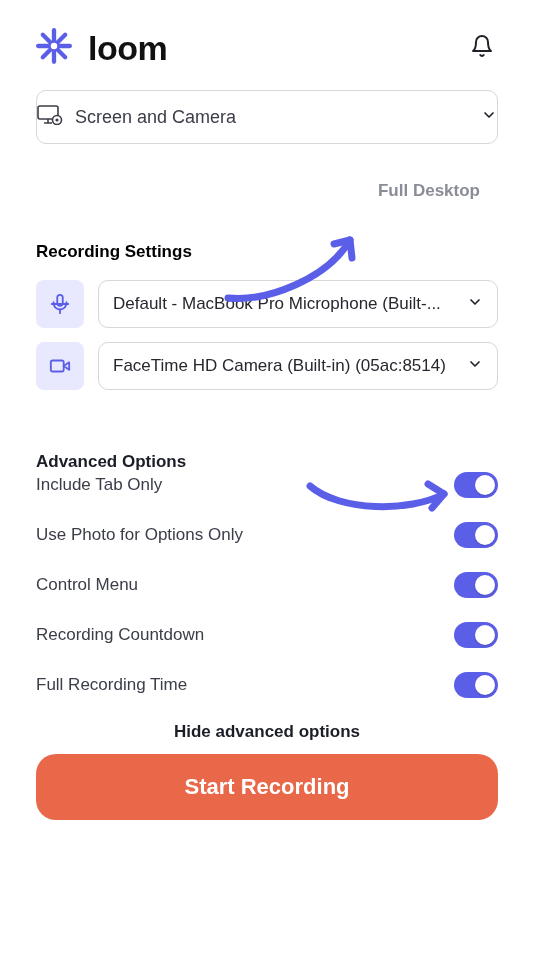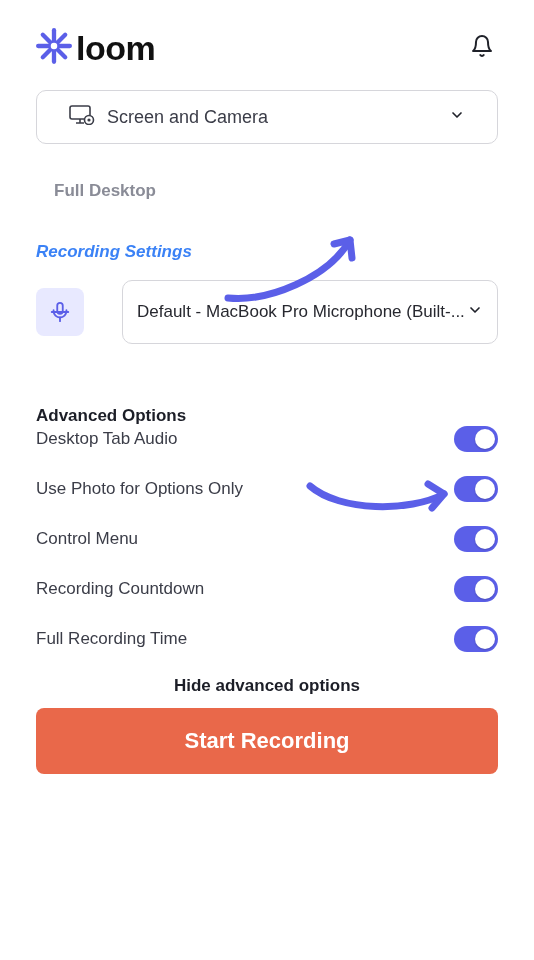--- a/index.html
+++ b/index.html
@@ -8,77 +8,76 @@
       background: #fff;
       width: 534px;
       height: 960px;
       position: relative;
       color: #1f2129;
     }
     .wrap { padding: 28px 36px 0 36px; }
 
     
     .header { display: flex; align-items: center; justify-content: space-between; margin-bottom: 22px; }
-    .brand { display: flex; align-items: center; gap: 4px; }
+    .brand { display: flex; align-items: center; gap: 16px; }
     .brand-name { font-size: 34px; font-weight: 800; letter-spacing: -0.5px; color: #111; }
     .bell-btn { width: 32px; height: 32px; display:flex; align-items:center; justify-content:center; cursor:pointer; }
 
     
     .select {
       border: 1px solid #d6d6db;
       border-radius: 10px;
       height: 54px;
       display: flex; align-items: center;
-      padding: 0 32px;
+      padding: 0 0;
       gap: 12px;
       cursor: pointer;
       margin-bottom: 24px;
     }
     .select .label { flex: 1; font-size: 18px; color: #3b3d48; }
     .chev { flex: 0 0 auto; }
 
     
     .tabs { display: flex; gap: 14px; margin-bottom: 28px; padding: 0 18px; }
     .tab {
       flex: 1;
       height: 46px;
-      display:flex; align-items:center; justify-content:flex-start;
+      display:flex; align-items:center; justify-content:flex-end;
       font-size: 17px;
       color: #8a8c97;
       border-radius: 8px;
       cursor: pointer;
       font-weight: 600;
     }
     .tab.active {
       background: #ededef;
       color: #1f2129;
       font-weight: 700;
     }
 
-    .settings-title { font-size: 17px; font-weight: 700; color: #3b82f6; margin-bottom: 18px; font-style: italic; }
+    .settings-title { font-size: 17px; font-weight: 700; color: #000000; margin-bottom: 18px; }
 
     
     .device-row { display: flex; align-items: center; gap: 14px; margin-bottom: 14px; }
     .device-icon {
       width: 48px; height: 48px;
       background: #e8e9ff;
       border-radius: 8px;
       display: flex; align-items: center; justify-content: center;
       flex: 0 0 auto;
     }
     .device-select {
       flex: 1;
       border: 1px solid #d6d6db;
       border-radius: 10px;
-      height: 64px;
+      height: 48px;
       display: flex; align-items: center;
       padding: 16px 14px;
       cursor: pointer;
       overflow: hidden;
-      margin-left: 24px;
     }
     .device-select .txt {
       flex: 1;
       white-space: nowrap;
       overflow: hidden;
       text-overflow: ellipsis;
       font-size: 17px;
       color: #27282f;
     }
 
@@ -107,21 +106,21 @@
     
     .hide-adv { text-align:center; font-size: 17px; font-weight: 700; color:#1c1e27; margin-top: 12px; margin-bottom: 12px; cursor:pointer; }
 
     
     .start-btn {
       background:#e9684a;
       color:#fff;
       font-size: 22px;
       font-weight: 700;
       height: 66px;
-      border-radius: 8px;
+      border-radius: 20px;
       display:flex; align-items:center; justify-content:center;
       cursor:pointer;
     }
 
     
     .arrow { position: absolute; pointer-events: none; }
   </style>
 </head>
 <body>
 
@@ -190,27 +189,43 @@
     <div class="device-select">
       <span class="txt">Default - MacBook Pro Microphone (Built-...</span>
       <span class="chev">
         <svg width="16" height="16" viewBox="0 0 24 24" fill="none" stroke="#1f2129" stroke-width="2.5" stroke-linecap="round" stroke-linejoin="round">
             <polyline points="6 9 12 15 18 9"></polyline>
           </svg>
       </span>
     </div>
   </div>
 
+  <div class="device-row">
+    <div class="device-icon">
+      <svg width="22" height="22" viewBox="0 0 24 24" fill="none" stroke="#5b5fe8" stroke-width="2" stroke-linecap="round" stroke-linejoin="round">
+        <rect x="2" y="6" width="14" height="12" rx="2"></rect>
+        <polygon points="22 8 16 12 22 16 22 8"></polygon>
+      </svg>
+    </div>
+    <div class="device-select">
+      <span class="txt">FaceTime HD Camera (Built-in) (05ac:8514)</span>
+      <span class="chev">
+        <svg width="16" height="16" viewBox="0 0 24 24" fill="none" stroke="#1f2129" stroke-width="2.5" stroke-linecap="round" stroke-linejoin="round">
+            <polyline points="6 9 12 15 18 9"></polyline>
+          </svg>
+      </span>
+    </div>
+  </div>
 
   <div class="spacer"></div>
 
   <div class="adv-title">Advanced Options</div>
 
   <div class="toggle-row">
-    <span class="lbl">Desktop Tab Audio</span>
+    <span class="lbl">Include Tab Only</span>
     <div class="toggle">
         <div class="knob"></div>
       </div>
   </div>
   <div class="toggle-row">
     <span class="lbl">Use Photo for Options Only</span>
     <div class="toggle">
         <div class="knob"></div>
       </div>
   </div>

